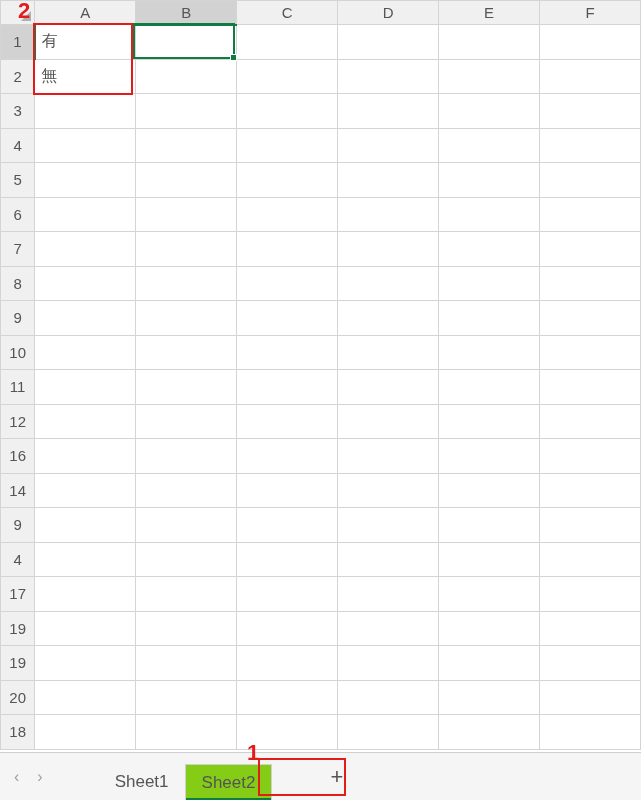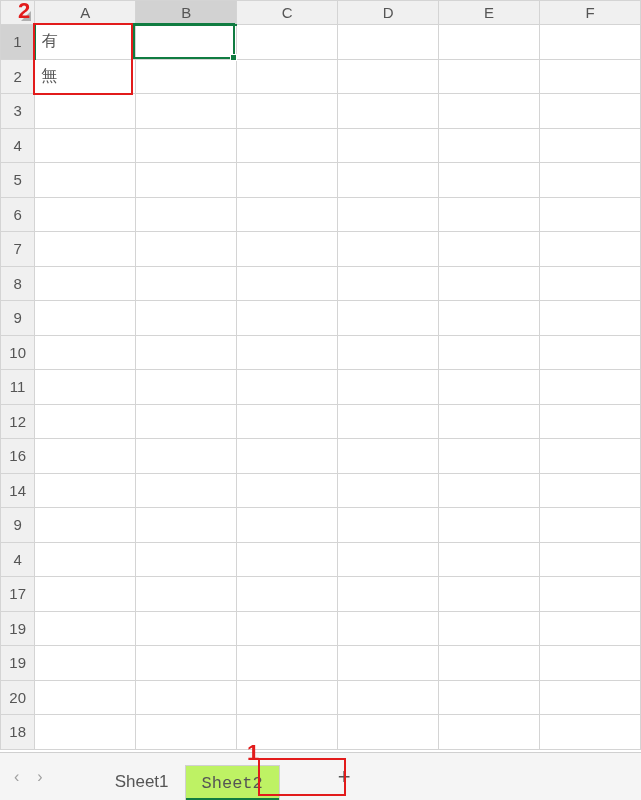--- a/index.html
+++ b/index.html
@@ -151,26 +151,25 @@
     margin-left: 40px;
   }
   .tab {
     padding: 8px 16px 8px 16px;
     font-size: 17px;
     color: #555;
     cursor: pointer;
     position: relative;
   }
   .tab.active {
-    background: #bef264;
+    background: #84cc16;
     border-top: 1px solid #d0d0d0;
     border-left: 1px solid #d0d0d0;
     border-right: 1px solid #d0d0d0;
     margin-bottom: -1px;
-    font-family: Liberation Mono, monospace;
   }
   .tab.active::after {
     content: "";
     position: absolute;
     left: 0;
     right: 0;
     bottom: 0;
     height: 3px;
     background: #107c41;
   }

